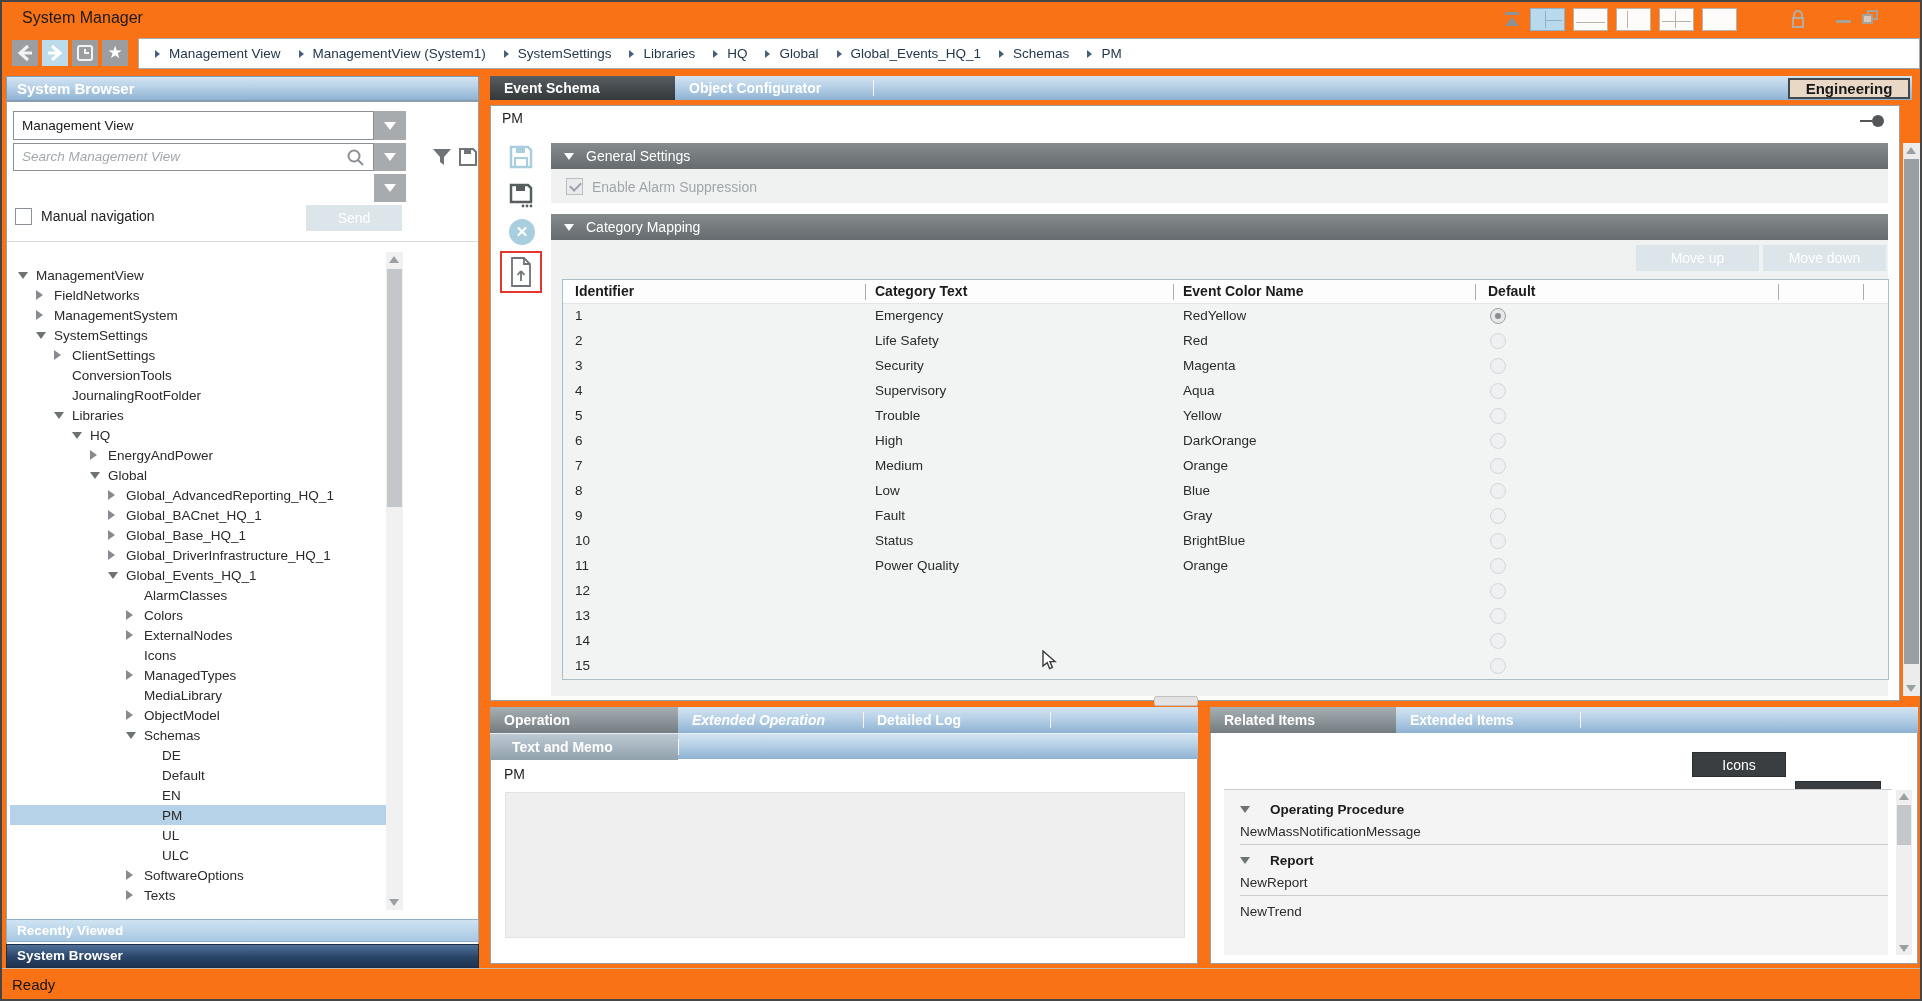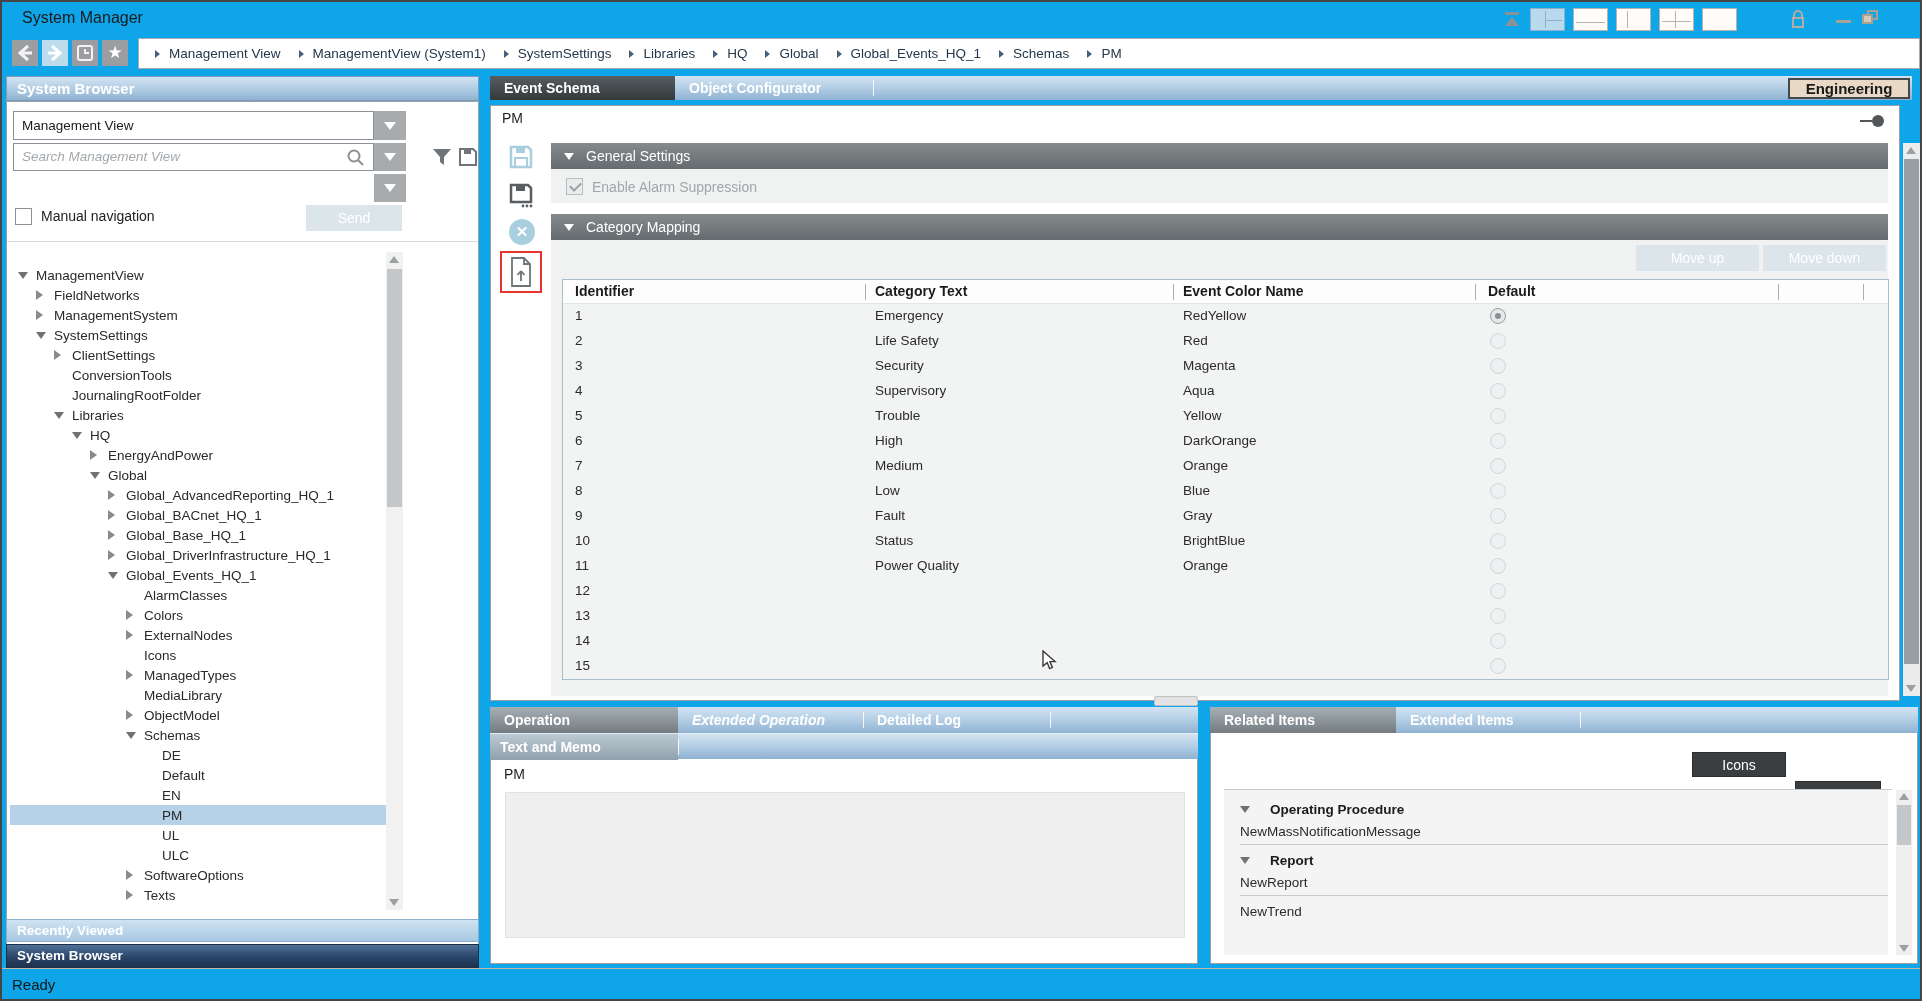--- a/index.html
+++ b/index.html
@@ -1,18 +1,18 @@
 <!DOCTYPE html>
 <html><head>
 <meta charset="utf-8">
 <style>
   * { margin:0; padding:0; box-sizing:border-box; }
   html,body { background:#efe7dd; }
   body { font-family:"Liberation Sans", sans-serif; }
-  .window { position:relative; width:1922px; height:1001px; background:#0ea5e9; border:2px solid #454545; overflow:hidden; }
+  .window { position:relative; width:1922px; height:1001px; background:#f97316; border:2px solid #454545; overflow:hidden; }
   .abs { position:absolute; }
 
   
   .blue-bar { background:linear-gradient(180deg,#d3e4f2 0%,#b6d0e6 45%,#8fb2d2 100%); }
   .tab-dark { background:linear-gradient(180deg,#575d61 0%,#33383b 100%); }
   .tab-gray { background:linear-gradient(180deg,#a6afb4 0%,#747c81 100%); }
   .tab-grayblue { background:linear-gradient(180deg,#bcc9d2 0%,#90a1ac 100%); }
   .sec-hdr { background:linear-gradient(180deg,#858a8d 0%,#656b6e 100%); }
   .tab-label { color:#fff; font-weight:bold; font-size:14px; line-height:24px; white-space:nowrap; }
   .vsep { width:1px; background:rgba(255,255,255,.85); }
@@ -621,21 +621,21 @@
       <span class="tab-label" style="padding-left:14px;line-height:26px;display:inline-block;font-style:italic;">Extended Operation</span>
     </div>
     <div class="abs vsep" style="left:373px;top:5px;height:16px;"></div>
     <div class="abs" style="left:373px;top:0;width:187px;height:26px;">
       <span class="tab-label" style="padding-left:14px;line-height:26px;display:inline-block;">Detailed Log</span>
     </div>
     <div class="abs vsep" style="left:560px;top:5px;height:16px;"></div>
   </div>
   <div class="abs blue-bar" style="left:488px;top:731px;width:708px;height:26px;border-top:1px solid #e6eef5;">
     <div class="abs tab-grayblue" style="left:0;top:0;width:188px;height:26px;">
-      <span class="tab-label" style="padding-left:10px;line-height:26px;display:inline-block;">Text and Memo</span>
+      <span class="tab-label" style="padding-left:22px;line-height:26px;display:inline-block;">Text and Memo</span>
     </div>
     <div class="abs vsep" style="left:188px;top:5px;height:16px;"></div>
   </div>
   <div class="abs" style="left:502px;top:764px;font-size:14px;color:#1f1f1f;">PM</div>
   <div class="abs" style="left:503px;top:790px;width:680px;height:146px;background:#efefef;border:1px solid #e2e2e2;"></div>
 
   <div class="abs panel" style="left:1208px;top:705px;width:708px;height:257px;"></div>
   <div class="abs blue-bar" style="left:1208px;top:705px;width:708px;height:26px;">
     <div class="abs tab-gray" style="left:0;top:0;width:186px;height:26px;">
       <span class="tab-label" style="padding-left:14px;line-height:26px;display:inline-block;">Related Items</span>

